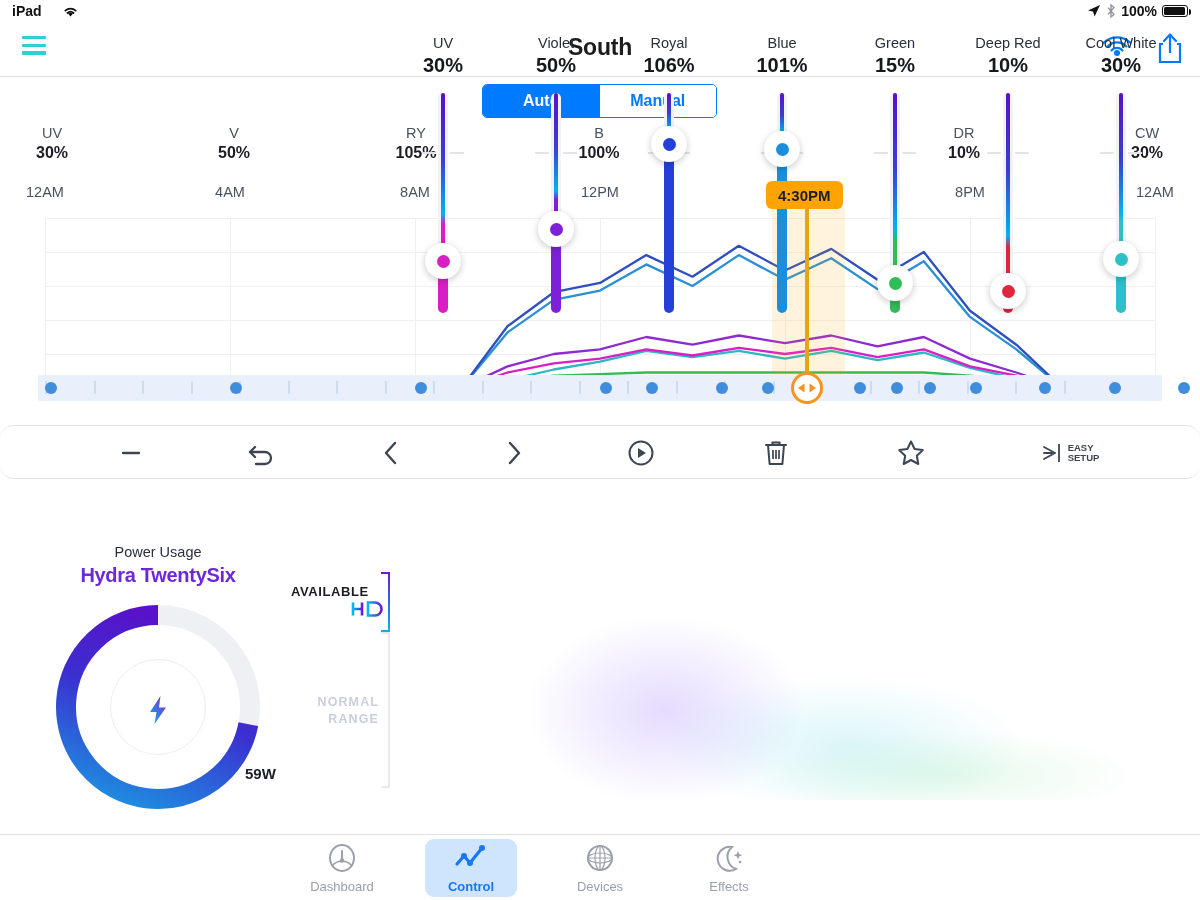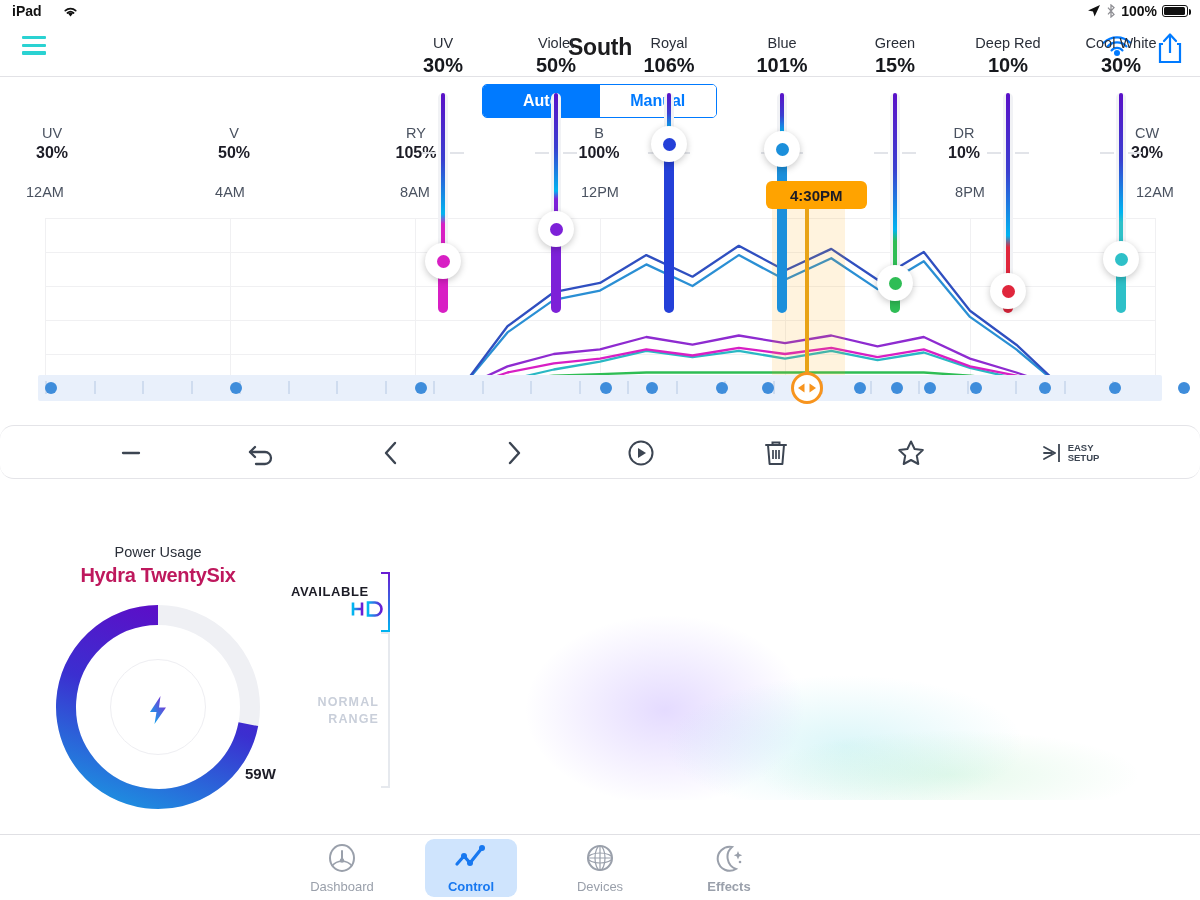--- a/index.html
+++ b/index.html
@@ -75,21 +75,21 @@
 
   .marker-band {
     position:absolute; left:772px; top:208px; width:73px; height:170px;
     background:rgba(255,166,0,0.13);
   }
   .marker-line {
     position:absolute; left:805px; top:208px; width:4px; height:178px;
     background:#e8a317;
   }
   .marker-badge {
-    position:absolute; left:766px; top:181px; height:28px; padding:0 24px;
+    position:absolute; left:766px; top:181px; height:28px; padding:0 12px;
     background:#ffa300; border-radius:6px;
     display:flex; align-items:center; justify-content:center;
     font-size:15px; font-weight:bold; color:#1c1c26; z-index:5;
   }
   .marker-handle {
     position:absolute; left:791px; top:372px; width:32px; height:32px;
     border-radius:50%; background:#fff; border:3px solid #f7941e;
     display:flex; align-items:center; justify-content:center; gap:2px; z-index:6;
     cursor:ew-resize;
   }
@@ -111,21 +111,21 @@
     position:absolute; top:0; height:54px; width:92px;
     display:flex; align-items:center; justify-content:center; cursor:pointer; color:#3c4552;
   }
 
   
   .lower { position:absolute; left:0; top:502px; width:1200px; height:355px; background:#fff; }
 
   .pu-title { position:absolute; left:38px; top:42px; width:240px; text-align:center;
               font-size:14.5px; color:#2a2f39; }
   .pu-name  { position:absolute; left:38px; top:62px; width:240px; text-align:center;
-              font-size:20px; font-weight:bold; color:#be185d; letter-spacing:-0.3px;}
+              font-size:20px; font-weight:bold; color:#6d28d9; letter-spacing:-0.3px;}
   .donut-wrap { position:absolute; left:48px; top:95px; width:220px; height:220px; }
   .bolt-circle {
     position:absolute; left:110px; top:157px; width:96px; height:96px; border-radius:50%;
     border:1px solid #eeeef2;
   }
   .watt { position:absolute; left:245px; top:263px; font-size:15px; font-weight:bold; color:#1c1c26;}
 
   
   .avail-label { position:absolute; left:291px; top:584px; font-size:13px; font-weight:bold;
                  color:#1c1c26; letter-spacing:0.6px; }
@@ -588,21 +588,21 @@
       </div>
       <div class="tab" style="left: 554px;">
         <span><svg width="30" height="30" viewBox="0 0 30 30">
             <circle cx="15" cy="15" r="12" stroke="#9aa0ab" stroke-width="2" fill="none"></circle>
             <path d="M15 3 v24 M3 15 h24" stroke="#9aa0ab" stroke-width="1.2"></path>
             <ellipse cx="15" cy="15" rx="5" ry="12" stroke="#9aa0ab" stroke-width="1.2" fill="none"></ellipse>
             <ellipse cx="15" cy="15" rx="12" ry="5" stroke="#9aa0ab" stroke-width="1.2" fill="none"></ellipse>
           </svg></span>
         <span class="tl">Devices</span>
       </div>
-      <div class="tab" style="left: 683px; font-weight: bold;">
+      <div class="tab" style="left: 683px;">
         <span><svg width="30" height="30" viewBox="0 0 30 30">
             <path d="M18 4 a12 12 0 1 0 4 22 a13 13 0 0 1 -4 -22 Z" stroke="#9aa0ab" stroke-width="2" fill="none"></path>
             <path d="M24 8 l1.2 3 3 1.2 -3 1.2 -1.2 3 -1.2 -3 -3 -1.2 3 -1.2 Z" fill="#9aa0ab"></path>
             <circle cx="26" cy="19" r="1.3" fill="#9aa0ab"></circle>
           </svg></span>
         <span class="tl">Effects</span>
       </div>
     </div>
 
 </div>

